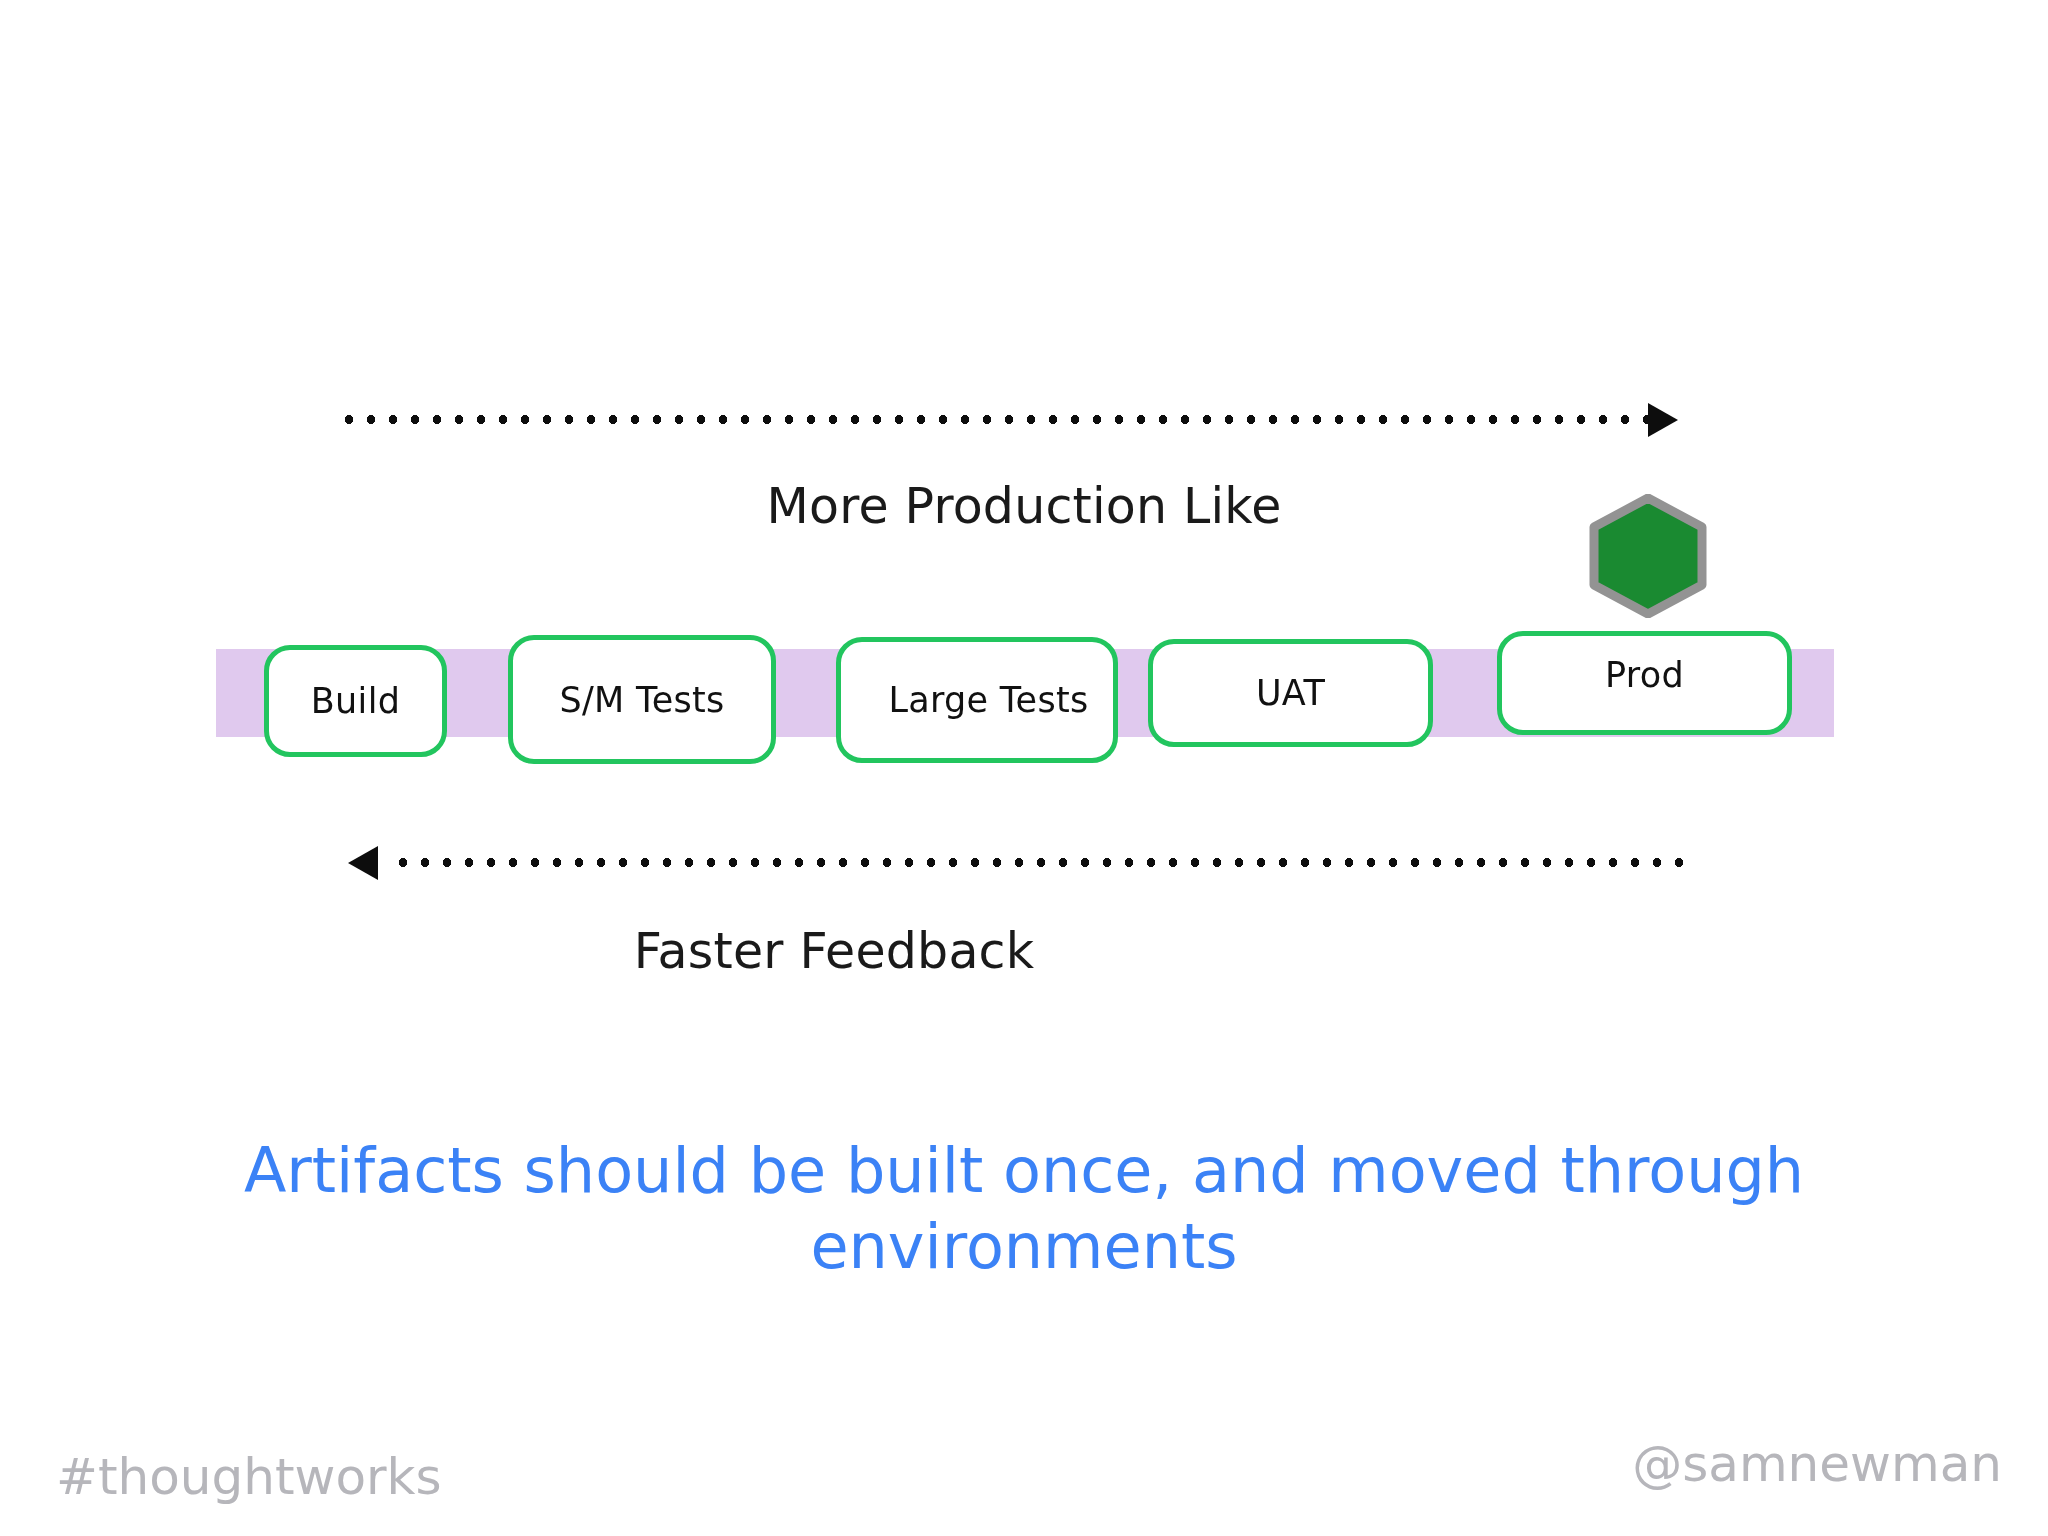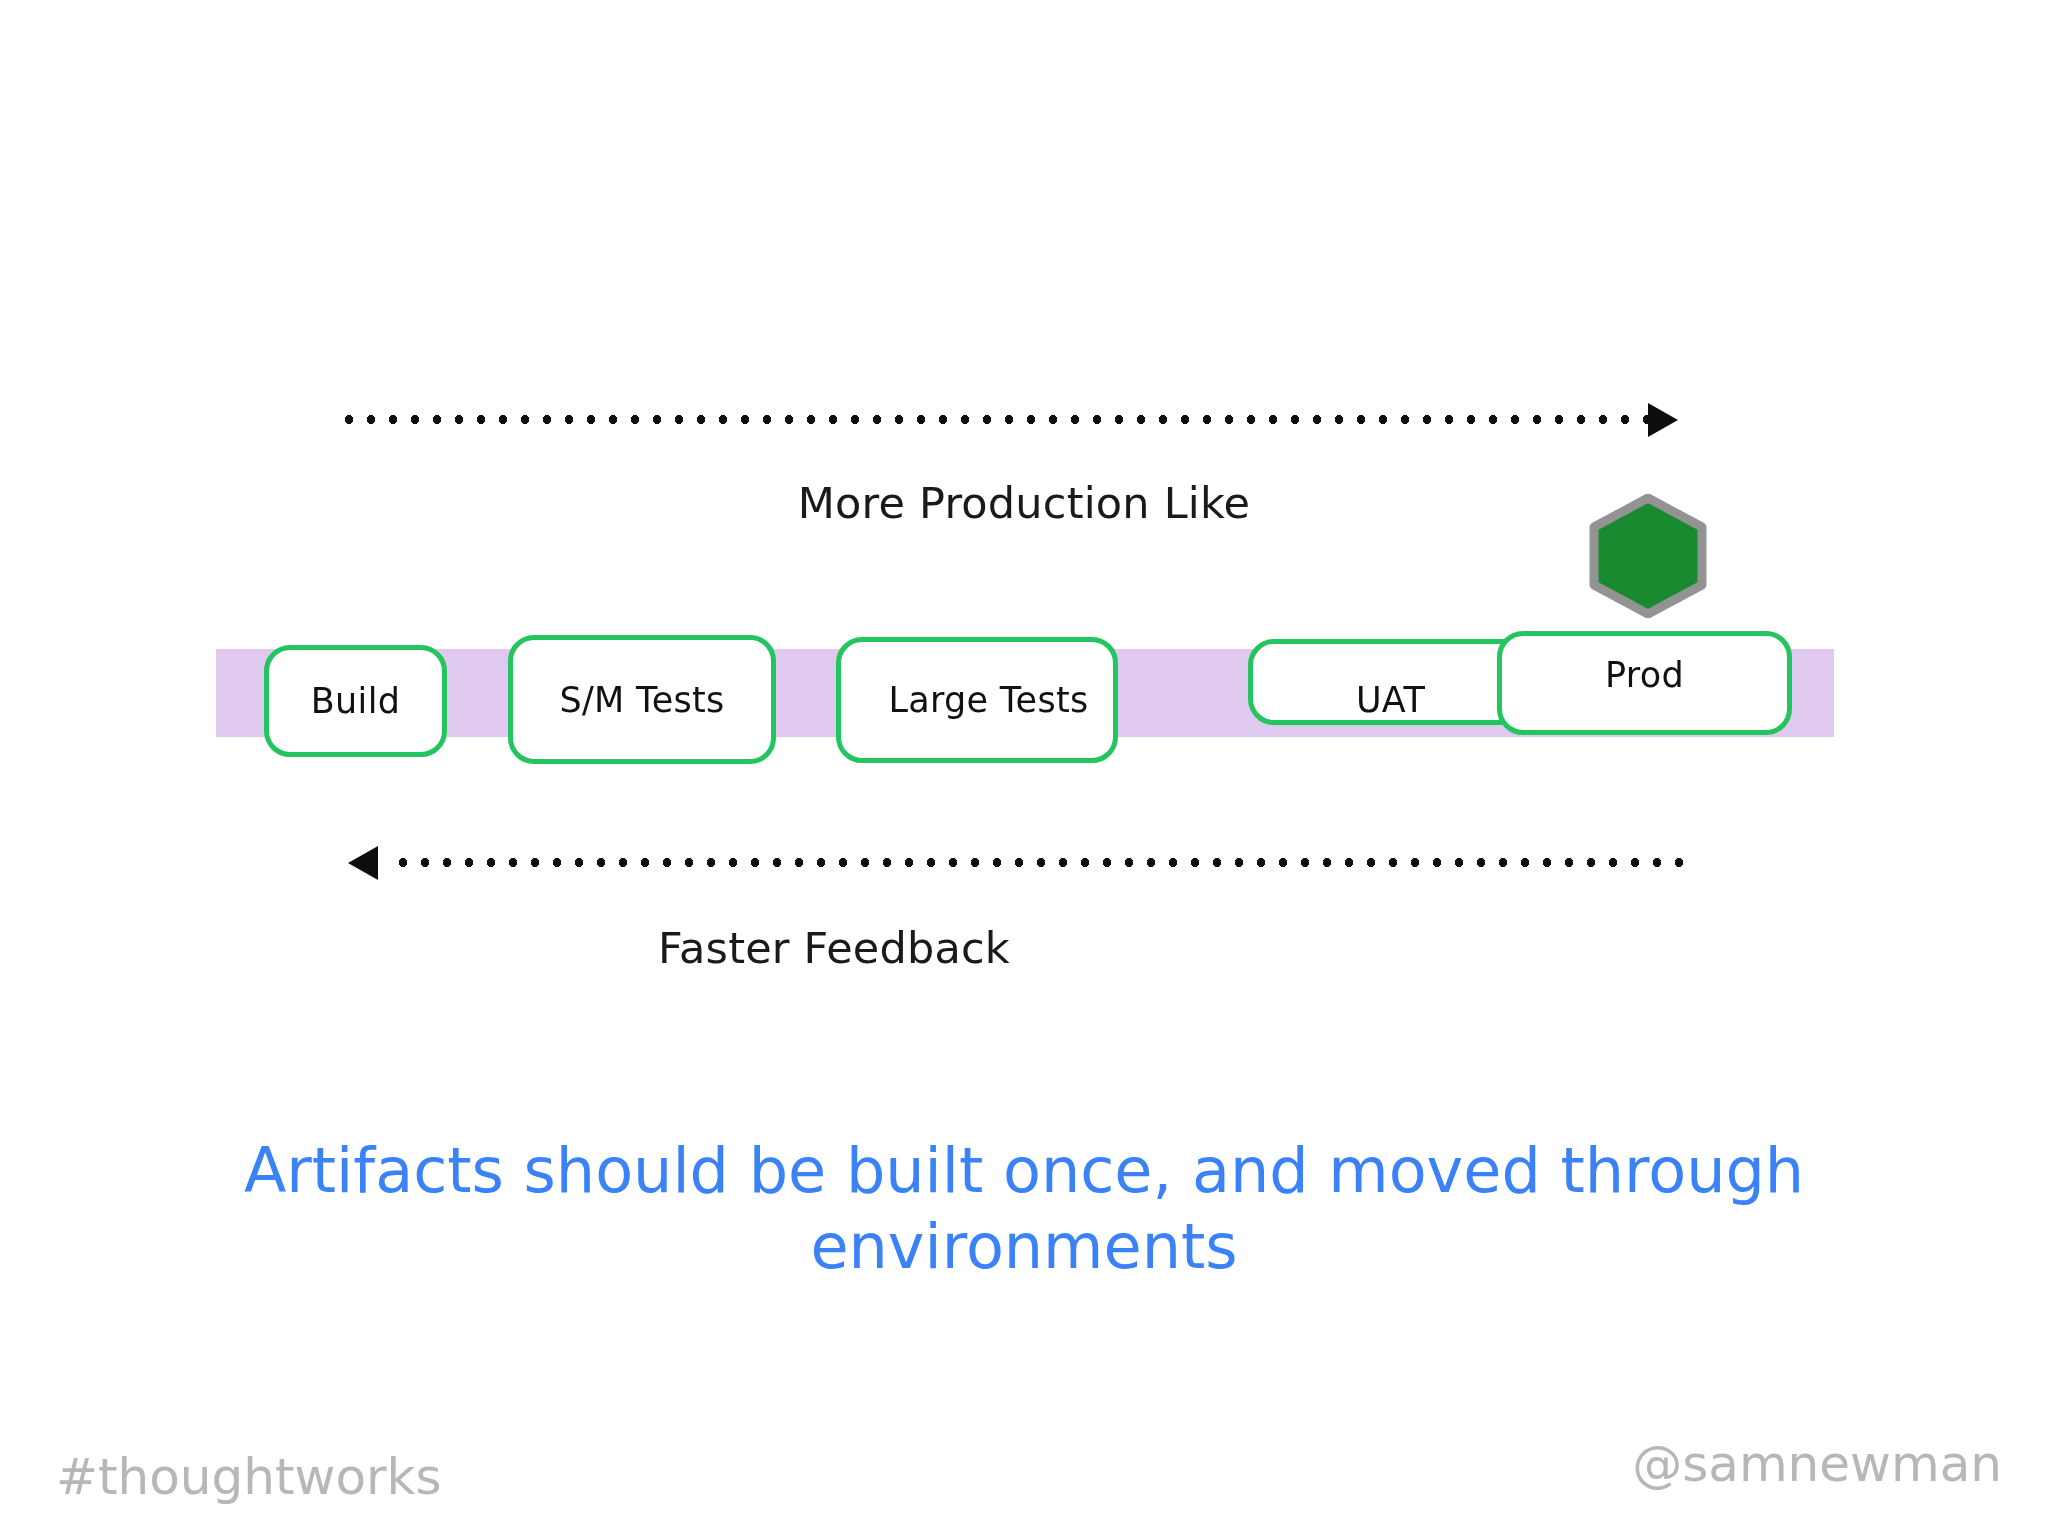--- a/index.html
+++ b/index.html
@@ -41,21 +41,21 @@
     border-top: 17px solid transparent;
     border-bottom: 17px solid transparent;
     border-right: 30px solid #0d0d0d;
   }
 
   .axis-label {
     position: absolute;
     width: 100%;
     text-align: center;
     font-family: "DejaVu Sans", sans-serif;
-    font-size: 43px;
+    font-size: 49px;
     font-weight: 400;
     color: #1a1a1a;
     letter-spacing: 0.2px;
     white-space: nowrap;
   }
 
   
   .purple-band {
     position: absolute;
     background: #e0c9ee;
@@ -126,21 +126,21 @@
   </div>
 
   <div class="stage-box" style="left:508px; top:635px; width:268px; height:129px;">
     <span class="stage-label">S/M Tests</span>
   </div>
 
   <div class="stage-box" style="left:836px; top:637px; width:282px; height:126px;padding-left:23px;">
     <span class="stage-label">Large Tests</span>
   </div>
 
-  <div class="stage-box" style="left:1248px; top:639px; width:285px; height:86px;align-items:flex-end;">
+  <div class="stage-box" style="left:1148px; top:639px; width:285px; height:108px;">
     <span class="stage-label">UAT</span>
   </div>
 
   <div class="stage-box" style="left:1497px; top:631px; width:295px; height:104px;">
     <span class="stage-label" style="position:relative; top:-8px;">Prod</span>
   </div>
 
   <div class="hexagon" style="left:1586px; top:494px; width:124px; height:124px;">
     <svg width="124" height="124" viewBox="0 0 124 124">
       <polygon points="62,4 116,33 116,91 62,120 8,91 8,33" fill="#1a8a31" stroke="#939393" stroke-width="9" stroke-linejoin="round"></polygon>

